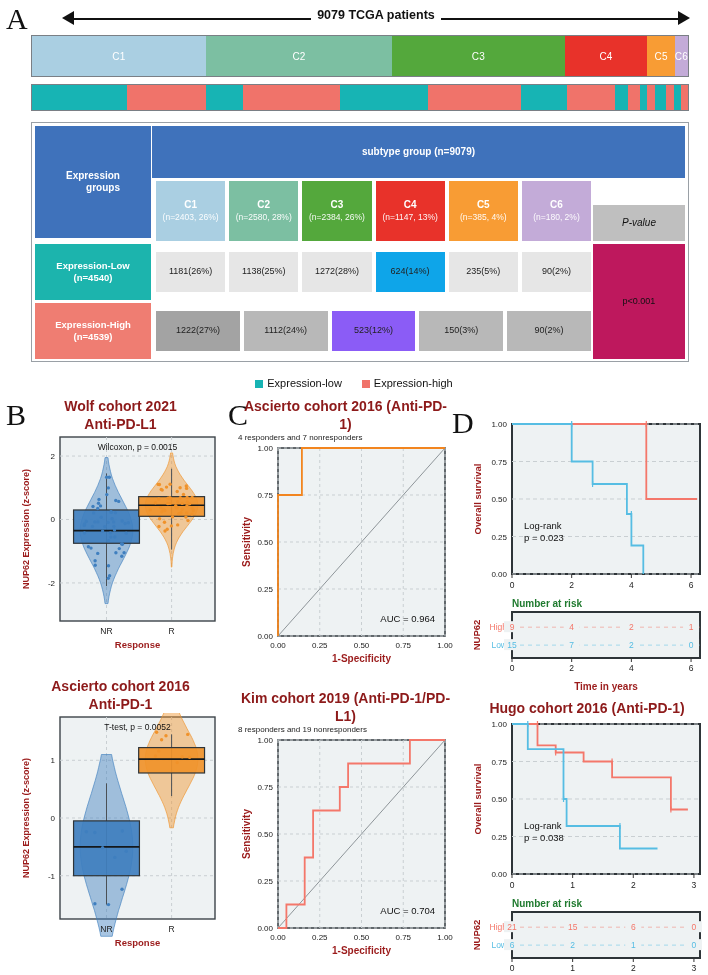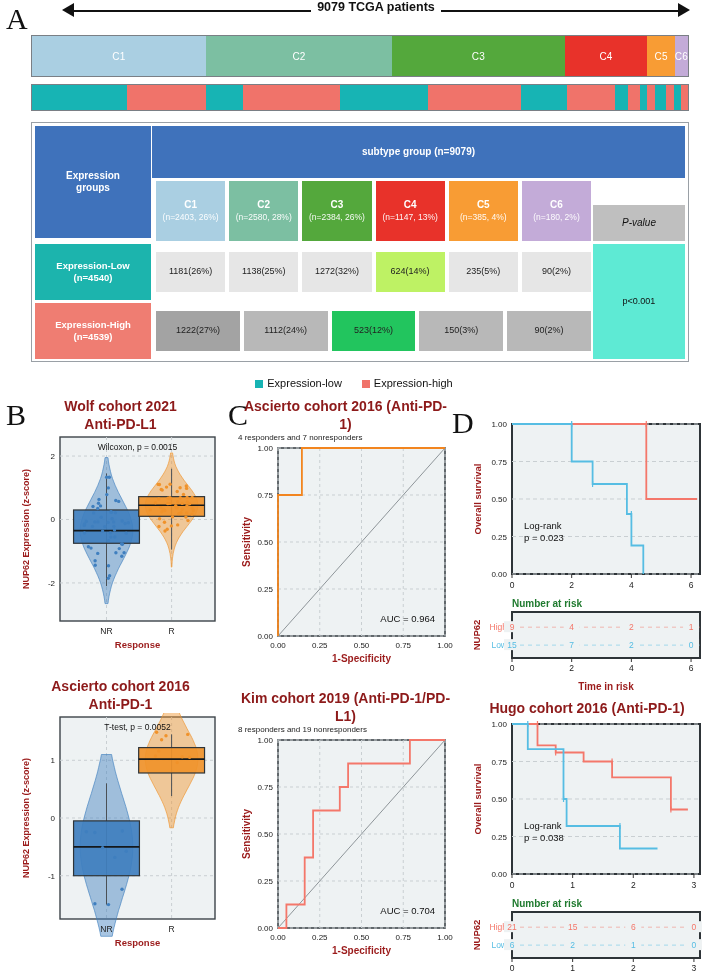--- a/index.html
+++ b/index.html
@@ -11,21 +11,21 @@
     position:relative;
     overflow:hidden;
   }
   .panel-letter {
     font-family:"Liberation Serif", serif;
     font-size:30px; line-height:1;
     color:#111; position:absolute;
   }
   
   #panelA { position:absolute; left:0; top:0; width:708px; height:372px; }
-  #a-arrow-wrap { position:absolute; left:62px; top:0; width:628px; height:22px; }
+  #a-arrow-wrap { position:absolute; left:62px; top:8px; width:628px; height:22px; }
   #a-arrow-label {
     position:absolute; left:0; right:0; top:0; text-align:center;
     font-size:12.5px; font-weight:bold; color:#111; background:#fff;
     padding:0 6px; width:max-content; margin:0 auto; z-index:2;
   }
   .arrow-line { position:absolute; left:10px; right:10px; top:10px; height:2px; background:#111; }
   .arrow-head { position:absolute; top:3px; width:0; height:0;
      border-top:7px solid transparent; border-bottom:7px solid transparent; }
   .arrow-head.left { left:0; border-right:12px solid #111; }
   .arrow-head.right { right:0; border-left:12px solid #111; }
@@ -45,21 +45,21 @@
   .cell { display:flex; align-items:center; justify-content:center; text-align:center;
      font-size:9px; line-height:1.25; }
   .hdr-left { width:116px; background:#3f72bb; color:#fff; font-weight:bold; font-size:10px; }
   .hdr-wide { flex:1; background:#3f72bb; color:#fff; font-weight:bold; font-size:10px; }
   .sub-c { flex:1; margin:0 2px; color:#fff; }
   .sub-c .c-name { font-weight:bold; font-size:10px; display:block; }
   .sub-c .c-n { font-size:8.5px; display:block; opacity:.95; }
   .pv-head { width:92px; background:#bfbfbf; color:#111; font-style:italic; font-size:10px;margin-top:24px; }
   .row-lab { width:116px; color:#fff; font-weight:bold; font-size:9.5px; }
   .data-c { flex:1; margin:8px 2px; color:#222; font-size:9px; }
-  .pv-cell { width:92px; background:#5eead4; color:#111; font-size:9px; }
+  .pv-cell { width:92px; background:#be185d; color:#111; font-size:9px; }
 
   
   #legendA { position:absolute; left:0; right:0; top:376px; text-align:center; font-size:11px; color:#111;}
   #legendA span.sq { display:inline-block; width:8px; height:8px; vertical-align:middle; margin-right:4px;}
   #legendA .li { display:inline-block; margin:0 10px; vertical-align:middle;}
 
   
   .plot-title { text-align:center; font-size:14px; font-weight:bold; color:#8d1a1a; line-height:1.25;}
   .plot-sub   { text-align:left; font-size:8px; color:#222; }
   .axis-title { color:#9b1b1b; font-weight:bold; font-size:10px; text-align:center;}
@@ -102,21 +102,21 @@
       <div style="flex: 1.2 0 0px; background: rgb(240, 115, 106);"></div>
       <div style="flex: 1.8 0 0px; background: rgb(23, 180, 180);"></div>
       <div style="flex: 1.2 0 0px; background: rgb(240, 115, 106);"></div>
       <div style="flex: 1 0 0px; background: rgb(23, 180, 180);"></div>
       <div style="flex: 1.1 0 0px; background: rgb(240, 115, 106);"></div>
     </div>
 
   <div id="tbl">
 
     <div class="trow" style="height:52px;">
-      <div class="cell hdr-left" style="height:112px;position:relative;">
+      <div class="cell hdr-left" style="height:112px;position:relative;text-align:right;">
         <div>
           <div>Expression</div>
           <div>groups</div>
         </div>
       </div>
       <div class="cell hdr-wide" style="margin-left:1px;">subtype group (n=9079)</div>
     </div>
 
     <div class="trow" style="height:60px;margin-top:3px;">
       <div style="width:116px;"></div>
@@ -165,38 +165,38 @@
         <div class="trow" style="height: 56px; margin-top: 3px; position: relative;">
           <div class="cell row-lab" style="background: rgb(28, 180, 173);">
             <div>
               <div class="l1">Expression-Low</div>
               <div class="l2">(n=4540)</div>
             </div>
           </div>
           <div style="flex: 1 1 0%; display: flex; margin-left: 3px;">
             <div class="cell data-c" style="background: rgb(230, 230, 230);">1181(26%)</div>
             <div class="cell data-c" style="background: rgb(230, 230, 230);">1138(25%)</div>
-            <div class="cell data-c" style="background: rgb(230, 230, 230);">1272(32%)</div>
-            <div class="cell data-c" style="background: #bef264;">624(14%)</div>
+            <div class="cell data-c" style="background: rgb(230, 230, 230);">1272(28%)</div>
+            <div class="cell data-c" style="background: #0ea5e9;">624(14%)</div>
             <div class="cell data-c" style="background: rgb(230, 230, 230);">235(5%)</div>
             <div class="cell data-c" style="background: rgb(230, 230, 230);">90(2%)</div>
           </div>
           <div class="cell pv-cell" style="height: 115px; align-items: center;">p&lt;0.001</div>
         </div>
         <div class="trow" style="height: 56px; margin-top: 3px;">
           <div class="cell row-lab" style="background: rgb(239, 125, 114);">
             <div>
               <div class="l1">Expression-High</div>
               <div class="l2">(n=4539)</div>
             </div>
           </div>
           <div style="flex: 1 1 0%; display: flex; margin-left: 3px;">
             <div class="cell data-c" style="background: #a3a3a3;">1222(27%)</div>
             <div class="cell data-c" style="background: rgb(184, 184, 184);">1112(24%)</div>
-            <div class="cell data-c" style="background: #22c55e;">523(12%)</div>
+            <div class="cell data-c" style="background: #8b5cf6;">523(12%)</div>
             <div class="cell data-c" style="background: rgb(184, 184, 184);">150(3%)</div>
             <div class="cell data-c" style="background: rgb(184, 184, 184);">90(2%)</div>
           </div>
           <div style="width: 92px;"></div>
         </div>
       </div>
   </div>
 
   <div id="legendA"><span class="li"><span class="sq" style="background: rgb(23, 180, 180);"></span><span class="lt">Expression-low</span></span><span class="li"><span class="sq" style="background: rgb(240, 115, 106);"></span><span class="lt">Expression-high</span></span></div>
 </div>
@@ -513,21 +513,21 @@
       <text x="223.04761904761907" y="38.12" text-anchor="middle" font-size="8.5" fill="#56bde3" font-family="Liberation Sans">0</text>
       <line x1="44" x2="44" y1="48" y2="52" stroke="#333" stroke-width="1"></line>
       <text x="44" y="61" text-anchor="middle" font-size="8.5" fill="#222" font-family="Liberation Sans">0</text>
       <line x1="103.68253968253967" x2="103.68253968253967" y1="48" y2="52" stroke="#333" stroke-width="1"></line>
       <text x="103.68253968253967" y="61" text-anchor="middle" font-size="8.5" fill="#222" font-family="Liberation Sans">2</text>
       <line x1="163.36507936507934" x2="163.36507936507934" y1="48" y2="52" stroke="#333" stroke-width="1"></line>
       <text x="163.36507936507934" y="61" text-anchor="middle" font-size="8.5" fill="#222" font-family="Liberation Sans">4</text>
       <line x1="223.04761904761907" x2="223.04761904761907" y1="48" y2="52" stroke="#333" stroke-width="1"></line>
       <text x="223.04761904761907" y="61" text-anchor="middle" font-size="8.5" fill="#222" font-family="Liberation Sans">6</text>
     </svg>
-    <div class="axis-title" style="margin-left: 44px; width: 188px; margin-top: 1px;">Time in risk</div>
+    <div class="axis-title" style="margin-left: 44px; width: 188px; margin-top: 1px;">Time in years</div>
   </div>
 <div id="hugo-km-host" style="position:absolute;left:468px;top:700px;width:238px;height:272px;">
     <div class="plot-title">Hugo cohort 2016 (Anti-PD-1)</div>
     <svg width="238" height="178">
       <rect x="44" y="6" width="188" height="150" fill="#eef2f3" stroke="#2e3438" stroke-width="2"></rect>
       <line x1="44" x2="232" y1="156" y2="156" stroke="#c9cfd2" stroke-width="1" stroke-dasharray="4,3"></line>
       <text x="39" y="159" text-anchor="end" font-size="8" fill="#222" font-family="Liberation Sans">0.00</text>
       <line x1="44" x2="232" y1="118.5" y2="118.5" stroke="#c9cfd2" stroke-width="1" stroke-dasharray="4,3"></line>
       <text x="39" y="121.5" text-anchor="end" font-size="8" fill="#222" font-family="Liberation Sans">0.25</text>
       <line x1="44" x2="232" y1="81" y2="81" stroke="#c9cfd2" stroke-width="1" stroke-dasharray="4,3"></line>

